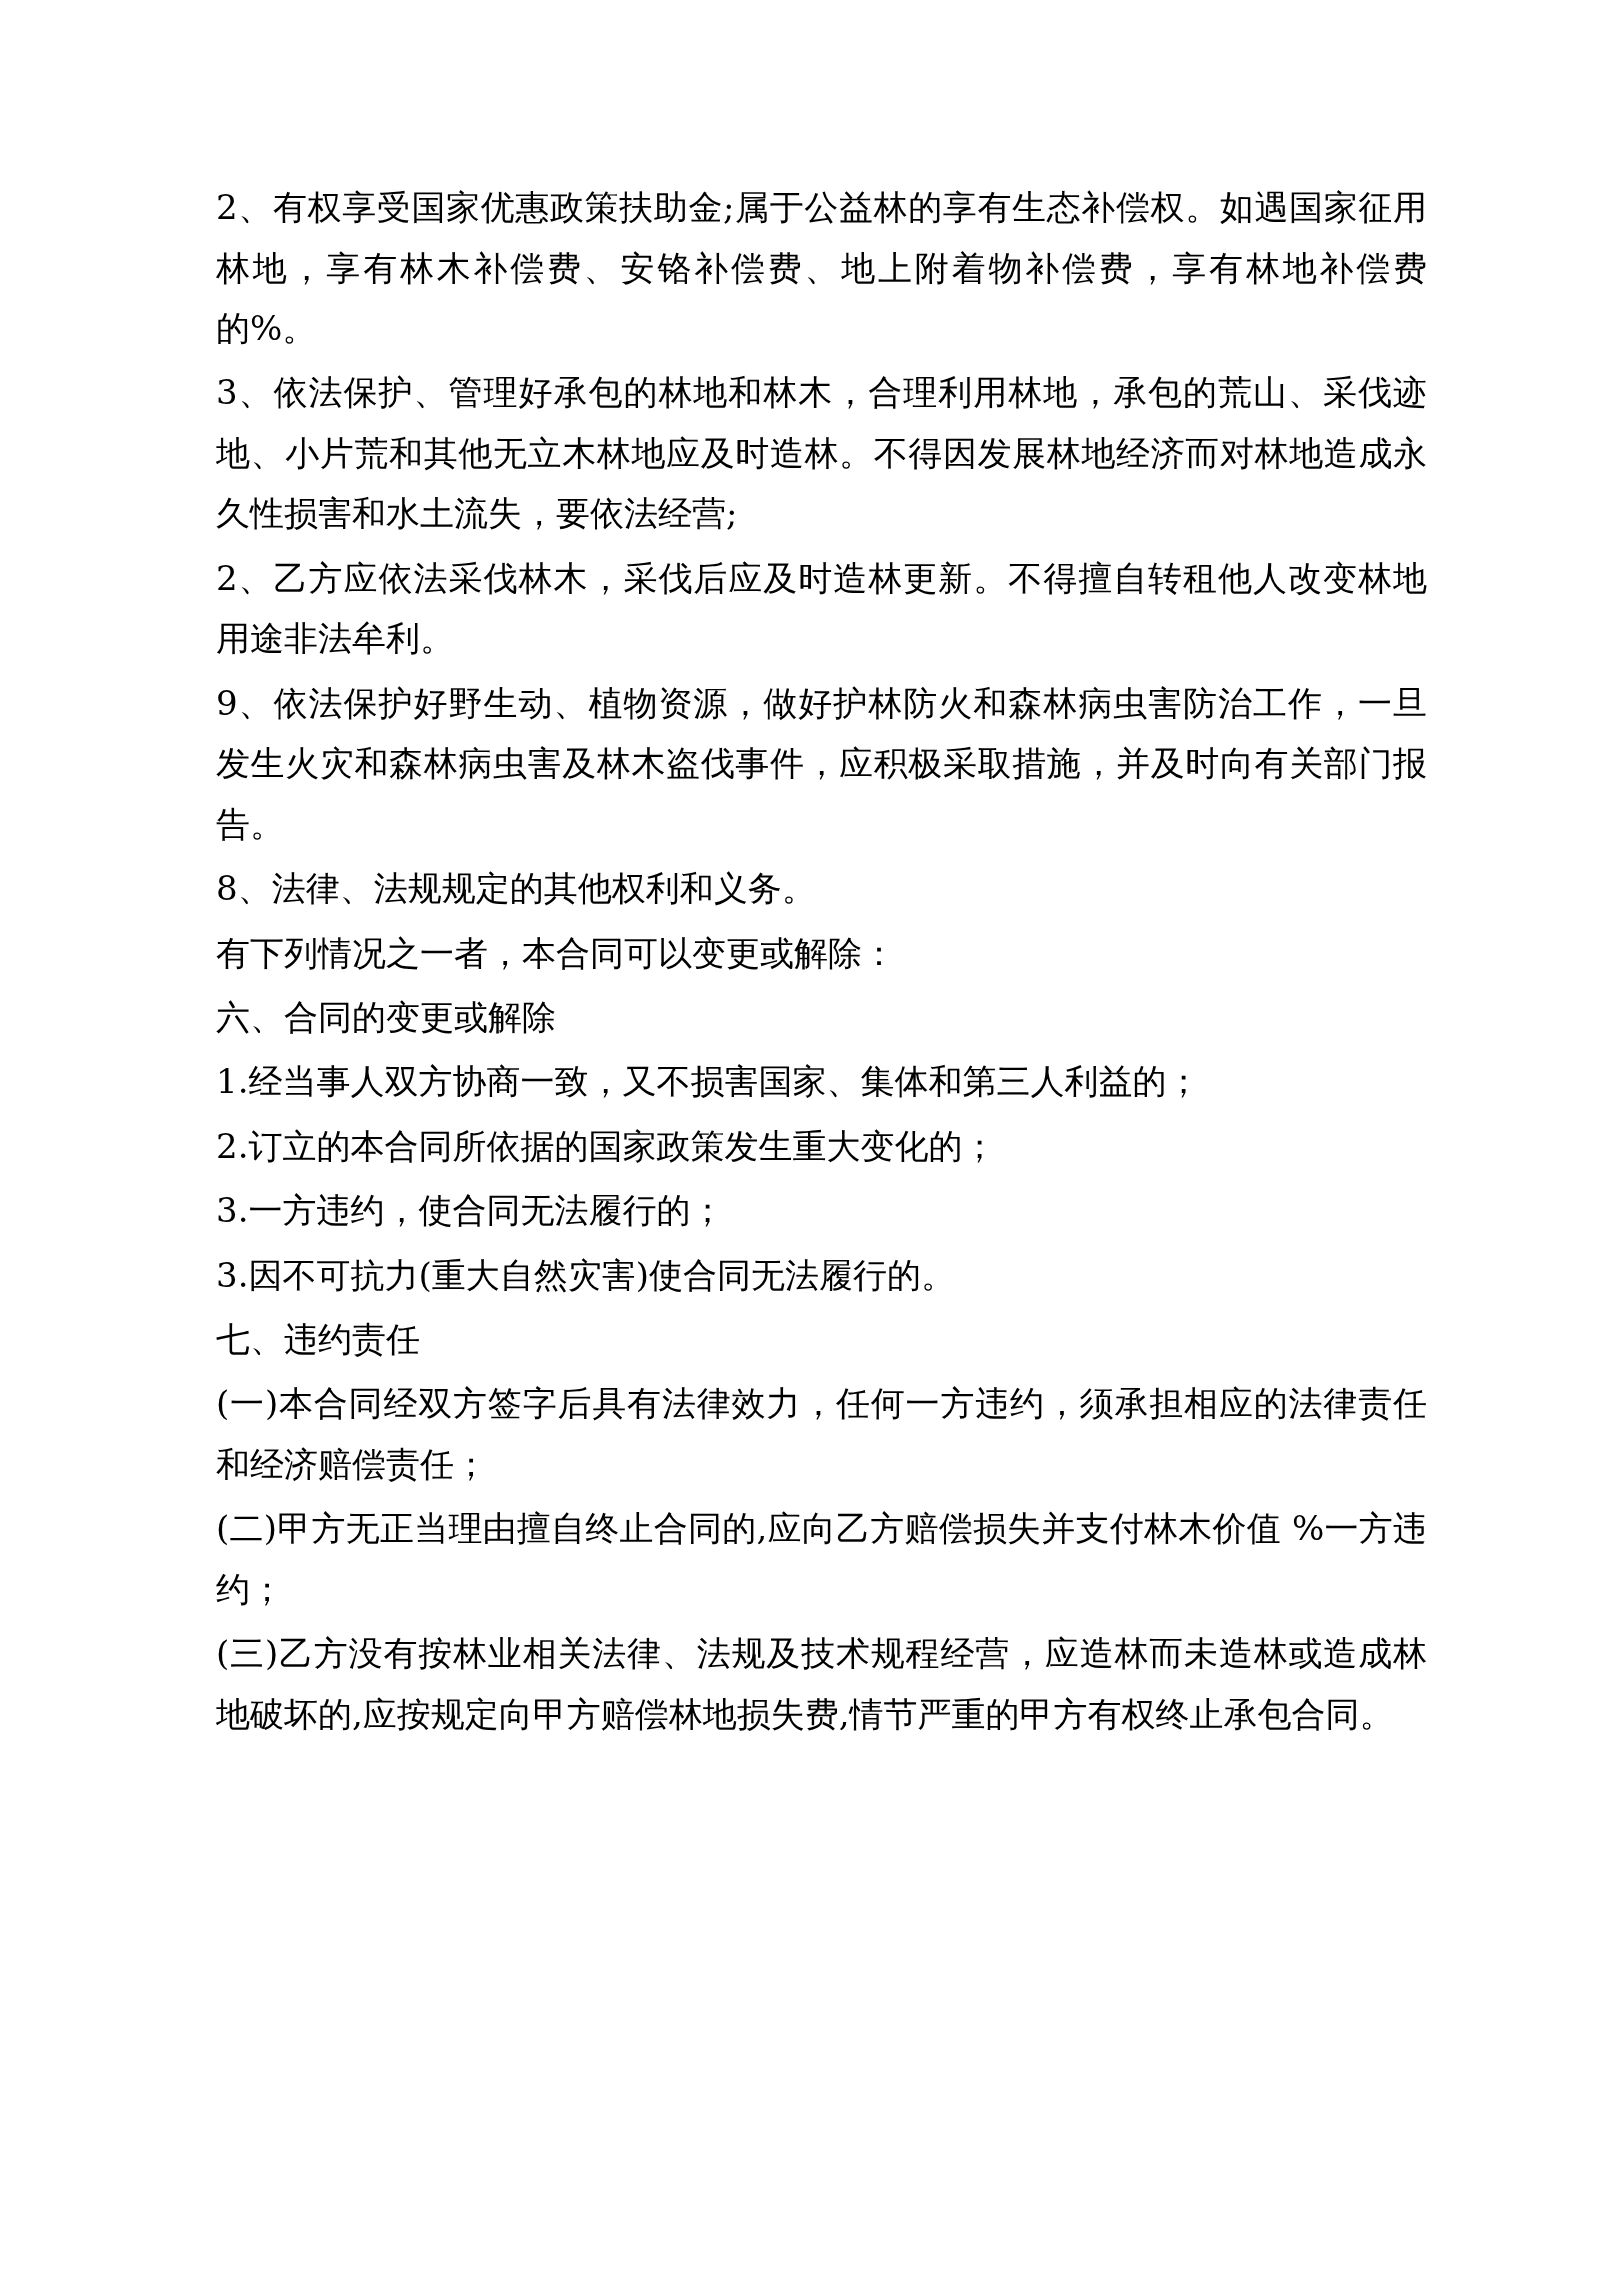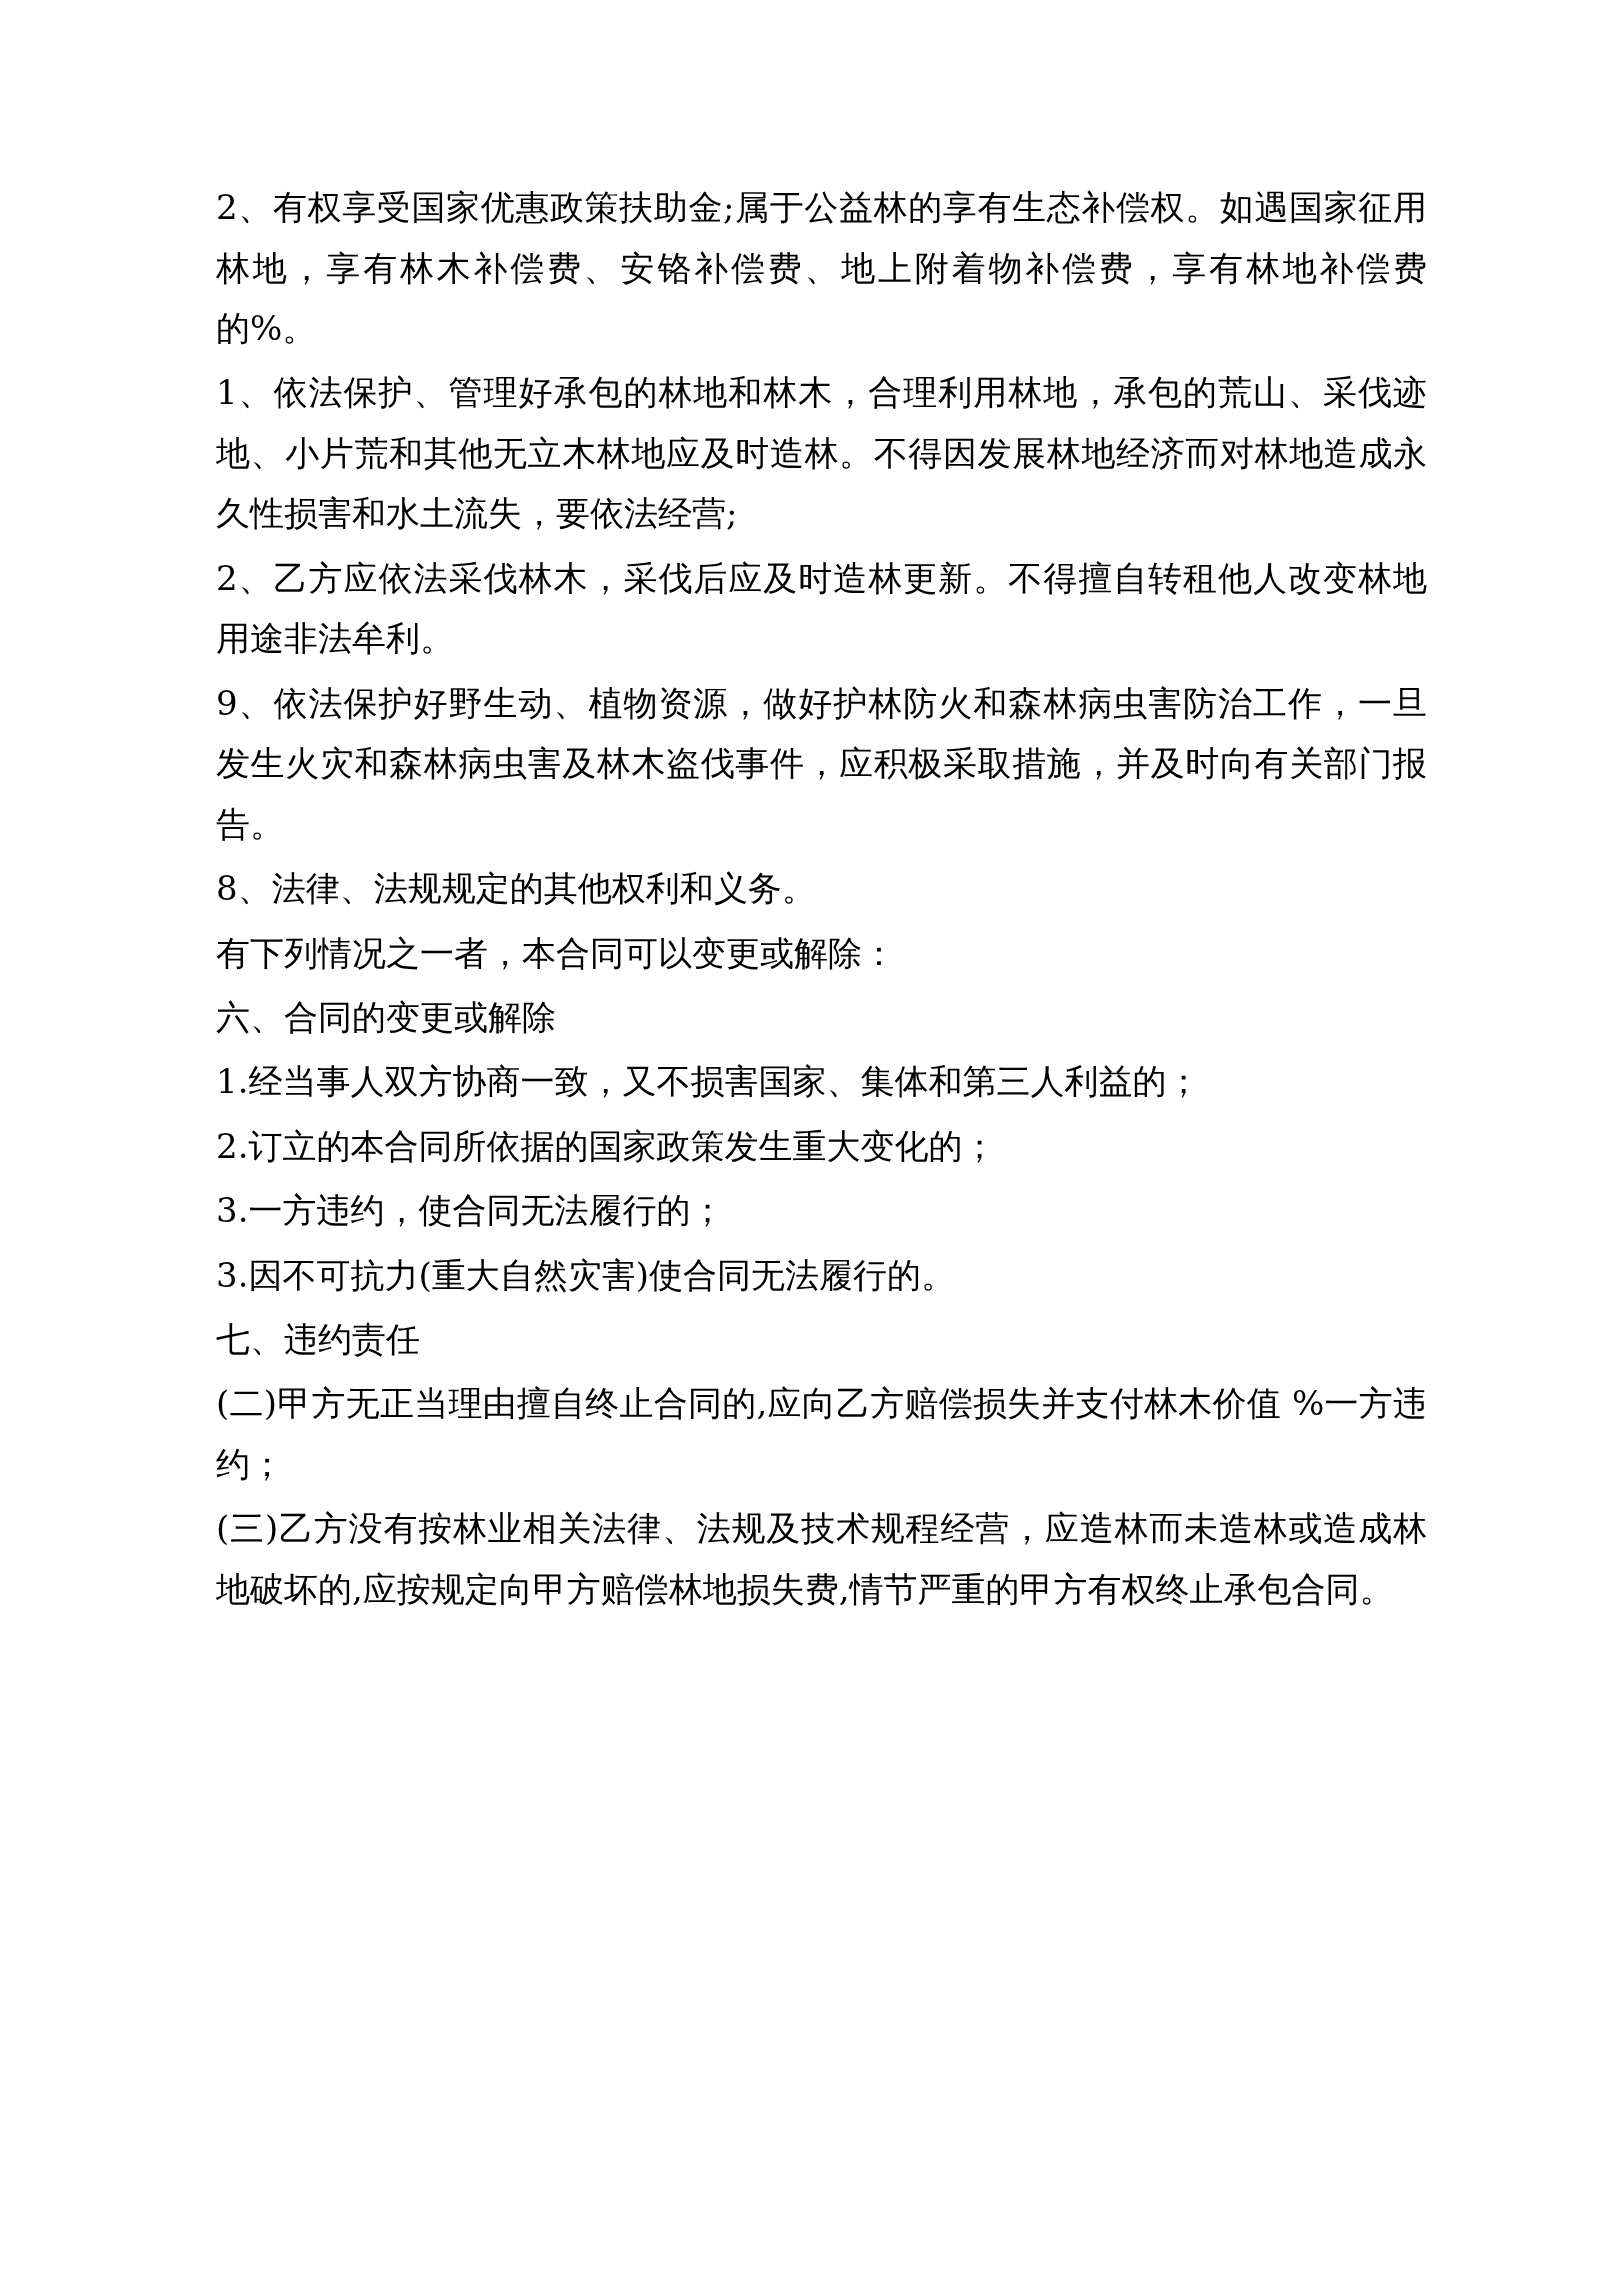--- a/index.html
+++ b/index.html
@@ -34,28 +34,29 @@
   .para.heading {
     text-indent: 0;
   }
 </style>
 </head>
 <body>
 
 <div class="page">
   <div class="doc-body">
     <p class="para">2、有权享受国家优惠政策扶助金;属于公益林的享有生态补偿权。如遇国家征用林地，享有林木补偿费、安铬补偿费、地上附着物补偿费，享有林地补偿费的%。</p>
-    <p class="para">1、依法保护、管理好承包的林地和林木，合理利用林地，承包的荒山、采伐迹地、小片荒和其他无立木林地应及时造林。不得因发展林地经济而对林地造成永久性损害和水土流失，要依法经营;</p>
+    <p class="para">3、依法保护、管理好承包的林地和林木，合理利用林地，承包的荒山、采伐迹地、小片荒和其他无立木林地应及时造林。不得因发展林地经济而对林地造成永久性损害和水土流失，要依法经营;</p>
     <p class="para">2、乙方应依法采伐林木，采伐后应及时造林更新。不得擅自转租他人改变林地用途非法牟利。</p>
     <p class="para">9、依法保护好野生动、植物资源，做好护林防火和森林病虫害防治工作，一旦发生火灾和森林病虫害及林木盗伐事件，应积极采取措施，并及时向有关部门报告。</p>
     <p class="para">8、法律、法规规定的其他权利和义务。</p>
     <p class="para">有下列情况之一者，本合同可以变更或解除：</p>
     <p class="para heading">六、合同的变更或解除</p>
     <p class="para">1.经当事人双方协商一致，又不损害国家、集体和第三人利益的；</p>
     <p class="para">2.订立的本合同所依据的国家政策发生重大变化的；</p>
     <p class="para">3.一方违约，使合同无法履行的；</p>
     <p class="para">3.因不可抗力(重大自然灾害)使合同无法履行的。</p>
     <p class="para heading">七、违约责任</p>
+    <p class="para">(一)本合同经双方签字后具有法律效力，任何一方违约，须承担相应的法律责任和经济赔偿责任；</p>
     <p class="para">(二)甲方无正当理由擅自终止合同的,应向乙方赔偿损失并支付林木价值 %一方违约；</p>
     <p class="para">(三)乙方没有按林业相关法律、法规及技术规程经营，应造林而未造林或造成林地破坏的,应按规定向甲方赔偿林地损失费,情节严重的甲方有权终止承包合同。</p>
   </div>
 </div>
 
 
 </body></html>

